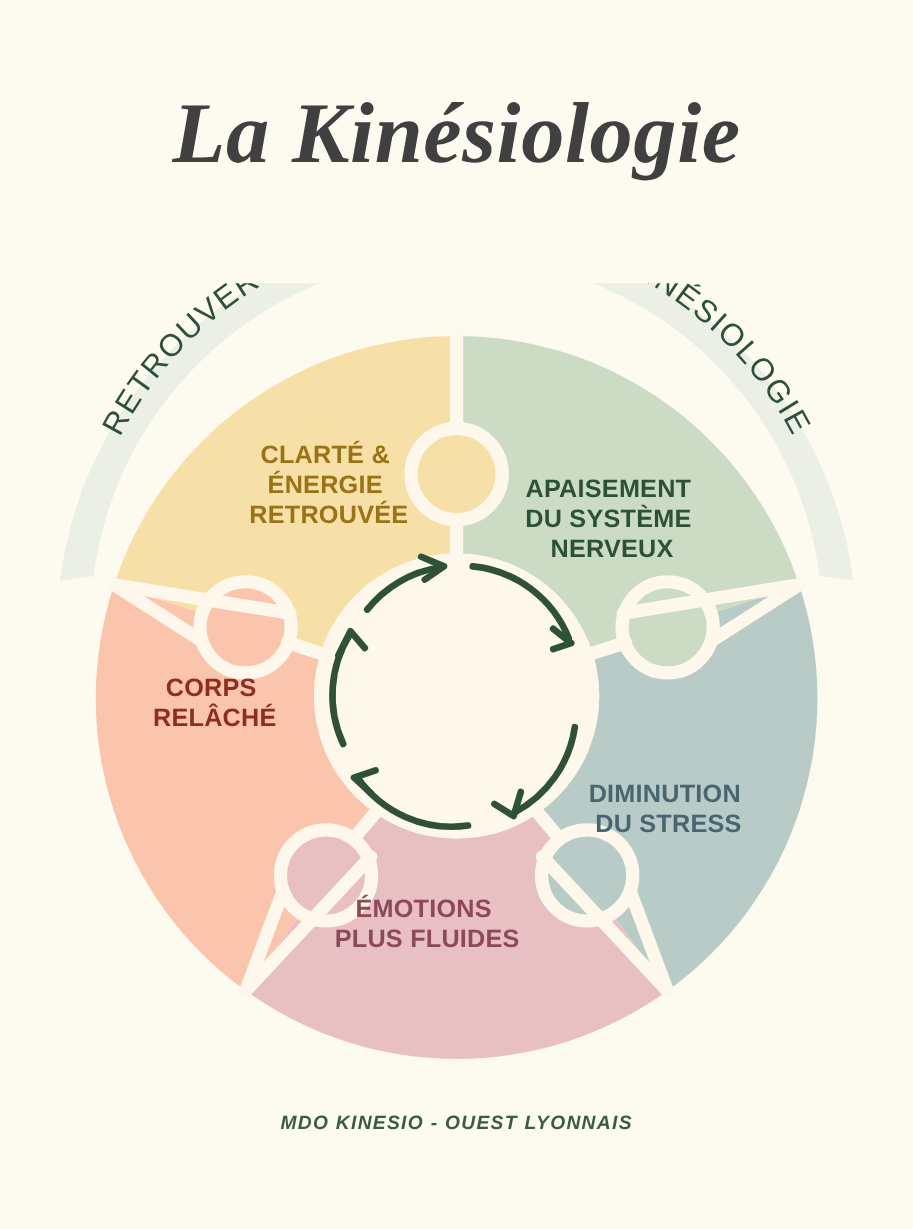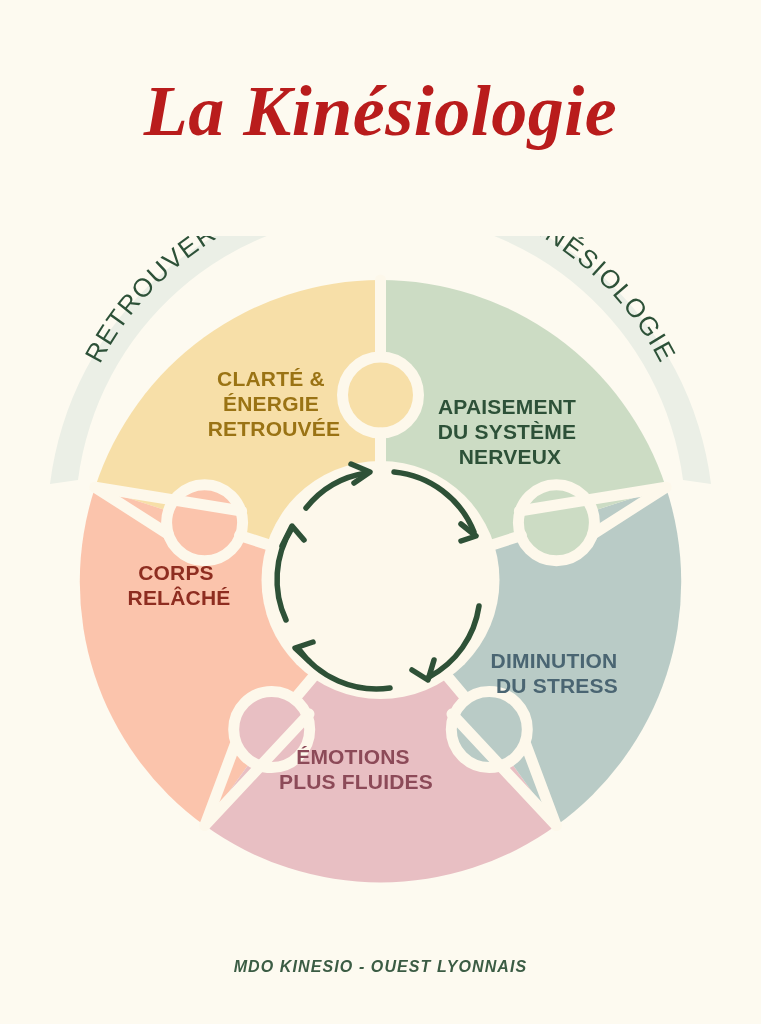--- a/index.html
+++ b/index.html
@@ -24,21 +24,21 @@
     position: absolute;
     top: 74px;
     left: 0;
     width: 761px;
     text-align: center;
     font-family: "Liberation Serif", serif;
     font-style: italic;
     font-weight: 700;
     font-size: 72px;
     line-height: 1.05;
-    color: #b91c1c;
+    color: #404040;
     letter-spacing: 0.5px;
   }
   .wheel-wrap {
     position: absolute;
     top: 236px;
     left: 24px;
     width: 713px;
     height: 680px;
   }
   .wheel-svg {
@@ -51,21 +51,20 @@
     top: 928px;
     left: 0;
     width: 761px;
     text-align: center;
     font-family: "Liberation Sans", sans-serif;
     font-style: italic;
     font-weight: 700;
     font-size: 16px;
     letter-spacing: 1.1px;
     color: #3B5C44;
-    margin-top: 30px;
   }
   .seg-label {
     font-family: "Liberation Sans", sans-serif;
     font-weight: 700;
     font-size: 21px;
     letter-spacing: 0.2px;
   }
   .arc-label {
     font-family: "Liberation Sans", sans-serif;
     font-weight: 400;

